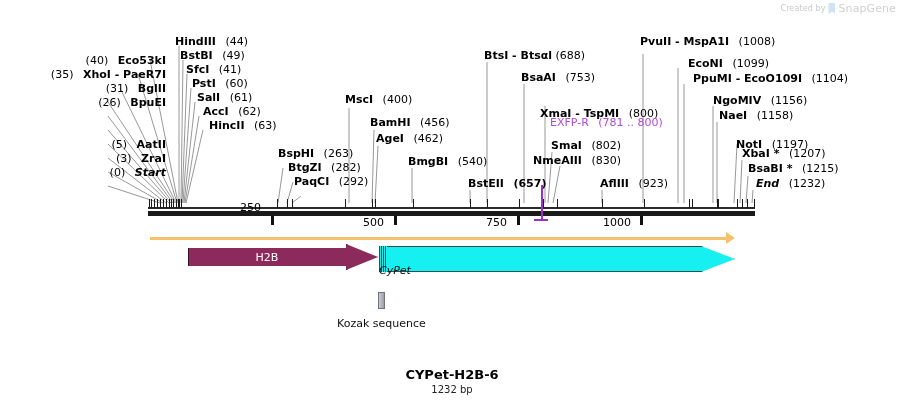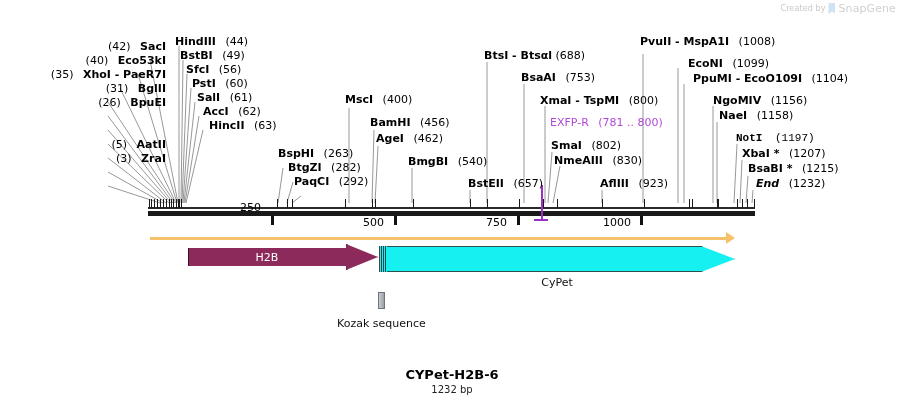--- a/index.html
+++ b/index.html
@@ -53,21 +53,21 @@
      clip-path:polygon(0 4px,158px 4px,158px 0,100% 50%,158px 100%,158px calc(100% - 4px),0 calc(100% - 4px));}
   #h2b-text{left:0;top:7px;width:158px;text-align:center;color:#ffffff;font-size:11px;}
 
   #cypet{left:379px;top:246px;width:356px;height:26px;}
   #cypet-shape{width:356px;height:26px;background:#17f0f0;border:1.3px solid #2f4f4f;
      box-sizing:border-box;
      clip-path:polygon(0 0,322px 0,100% 50%,322px 100%,0 100%);}
   #cypet-stripe{position:absolute;left:0;top:0;width:8px;height:26px;
      background:repeating-linear-gradient(90deg,#17f0f0 0 1px,#2a3f4a 1px 2px);
      border-left:1.3px solid #2f4f4f;box-sizing:border-box;}
-  #cypet-text{left:0;top:30px;width:356px;text-align:center;color:#111;font-size:11px;}
+  #cypet-text{left:0;top:18px;width:356px;text-align:left;color:#111;font-size:11px;font-style:italic;}
 
   
   #kozak{position:absolute;left:378px;top:292px;width:7px;height:17px;
      background:linear-gradient(90deg,#c9cdd1,#9aa0a6);border:1px solid #6f757a;box-sizing:border-box;}
   #kozak-label{position:absolute;left:300px;top:317px;width:163px;text-align:center;
      font-size:11px;color:#111;}
 
   
   #title{position:absolute;left:0;top:367px;width:904px;text-align:center;
      font-size:13px;font-weight:bold;color:#000;}
@@ -205,24 +205,20 @@
 
   <div class="feat" id="cypet">
     <div id="cypet-shape"></div>
     <div id="cypet-stripe"></div>
     <div class="feat-label" id="cypet-text">CyPet</div>
   </div>
 
   <div id="kozak"></div>
   <div id="kozak-label">Kozak sequence</div>
 
-  <div class="lbl rt" style="left:0px;top:41px;width:166px;">
-    <span class="pos" style="margin-right: 6px;">(42)</span>
-    <span class="nm">SacI</span>
-  </div>
   <div class="lbl rt" style="left:0px;top:55px;width:166px;">
     <span class="pos" style="margin-right: 6px;">(40)</span>
     <span class="nm">Eco53kI</span>
   </div>
   <div class="lbl rt" style="left:0px;top:69px;width:166px;">
     <span class="pos" style="margin-right: 6px;">(35)</span>
     <span class="nm">XhoI  -  PaeR7I</span>
   </div>
   <div class="lbl rt" style="left:0px;top:83px;width:166px;">
     <span class="pos" style="margin-right: 6px;">(31)</span>
@@ -233,32 +229,36 @@
     <span class="nm">BpuEI</span>
   </div>
   <div class="lbl rt" style="left:0px;top:139px;width:166px;">
     <span class="pos" style="margin-right: 6px;">(5)</span>
     <span class="nm">AatII</span>
   </div>
   <div class="lbl rt" style="left:0px;top:153px;width:166px;">
     <span class="pos" style="margin-right: 6px;">(3)</span>
     <span class="nm">ZraI</span>
   </div>
+  <div class="lbl rt" style="left:0px;top:167px;width:166px;">
+    <span class="pos" style="margin-right: 6px;">(0)</span>
+    <span class="nm ital">Start</span>
+  </div>
 
   <div class="lbl" style="left:175px;top:36px;">
     <span class="nm">HindIII</span>
     <span class="pos" style="margin-left: 6px;">(44)</span>
   </div>
   <div class="lbl" style="left:180px;top:50px;">
     <span class="nm">BstBI</span>
     <span class="pos" style="margin-left: 6px;">(49)</span>
   </div>
   <div class="lbl" style="left:186px;top:64px;">
     <span class="nm">SfcI</span>
-    <span class="pos" style="margin-left: 6px;">(56)</span>
+    <span class="pos" style="margin-left: 6px;">(41)</span>
   </div>
   <div class="lbl" style="left:192px;top:78px;">
     <span class="nm">PstI</span>
     <span class="pos" style="margin-left: 6px;">(60)</span>
   </div>
   <div class="lbl" style="left:197px;top:92px;">
     <span class="nm">SalI</span>
     <span class="pos" style="margin-left: 6px;">(61)</span>
   </div>
   <div class="lbl" style="left:203px;top:106px;">
@@ -294,44 +294,44 @@
   <div class="lbl" style="left:376px;top:133px;">
     <span class="nm">AgeI</span>
     <span class="pos" style="margin-left: 6px;">(462)</span>
   </div>
   <div class="lbl" style="left:408px;top:156px;">
     <span class="nm">BmgBI</span>
     <span class="pos" style="margin-left: 6px;">(540)</span>
   </div>
   <div class="lbl" style="left:468px;top:178px;">
     <span class="nm">BstEII</span>
-    <span class="pos" style="margin-left: 6px;">(657)</span>
+    <span class="pos" style="margin-left: 6px; font-weight: bold;">(657)</span>
   </div>
 
   <div class="lbl" style="left:484px;top:50px;">
     <span class="nm">BtsI  -  Btsαl</span>
     <span class="pos" style="margin-left: 0;">(688)</span>
   </div>
   <div class="lbl" style="left:521px;top:72px;">
     <span class="nm">BsaAI</span>
     <span class="pos" style="margin-left: 6px;">(753)</span>
   </div>
-  <div class="lbl" style="left:540px;top:95px;">
+  <div class="lbl" style="left:540px;top:108px;">
     <span class="nm">XmaI  -  TspMI</span>
     <span class="pos" style="margin-left: 6px;">(800)</span>
   </div>
   <div class="lbl purple" style="left:550px;top:117px;">
     <span class="nm" style="font-weight:normal;">EXFP-R</span>
     <span class="pos" style="margin-left:6px;">(781 .. 800)</span>
   </div>
   <div class="lbl" style="left:551px;top:140px;">
     <span class="nm">SmaI</span>
     <span class="pos" style="margin-left: 6px;">(802)</span>
   </div>
-  <div class="lbl" style="left:554px;top:155px;">
+  <div class="lbl" style="left:533px;top:155px;">
     <span class="nm">NmeAIII</span>
     <span class="pos" style="margin-left: 6px;">(830)</span>
   </div>
   <div class="lbl" style="left:600px;top:178px;">
     <span class="nm">AflIII</span>
     <span class="pos" style="margin-left: 6px;">(923)</span>
   </div>
 
   <div class="lbl" style="left:640px;top:36px;">
     <span class="nm">PvuII  -  MspA1I</span>
@@ -346,21 +346,21 @@
     <span class="pos" style="margin-left: 6px;">(1104)</span>
   </div>
   <div class="lbl" style="left:713px;top:95px;">
     <span class="nm">NgoMIV</span>
     <span class="pos" style="margin-left: 6px;">(1156)</span>
   </div>
   <div class="lbl" style="left:719px;top:110px;">
     <span class="nm">NaeI</span>
     <span class="pos" style="margin-left: 6px;">(1158)</span>
   </div>
-  <div class="lbl" style="left:736px;top:133px;font-family:Liberation Mono, monospace;">
+  <div class="lbl" style="left:736px;top:139px;">
     <span class="nm">NotI</span>
     <span class="pos" style="margin-left: 6px;">(1197)</span>
   </div>
   <div class="lbl" style="left:742px;top:148px;">
     <span class="nm">XbaI *</span>
     <span class="pos" style="margin-left: 6px;">(1207)</span>
   </div>
   <div class="lbl" style="left:748px;top:163px;">
     <span class="nm">BsaBI *</span>
     <span class="pos" style="margin-left: 6px;">(1215)</span>

